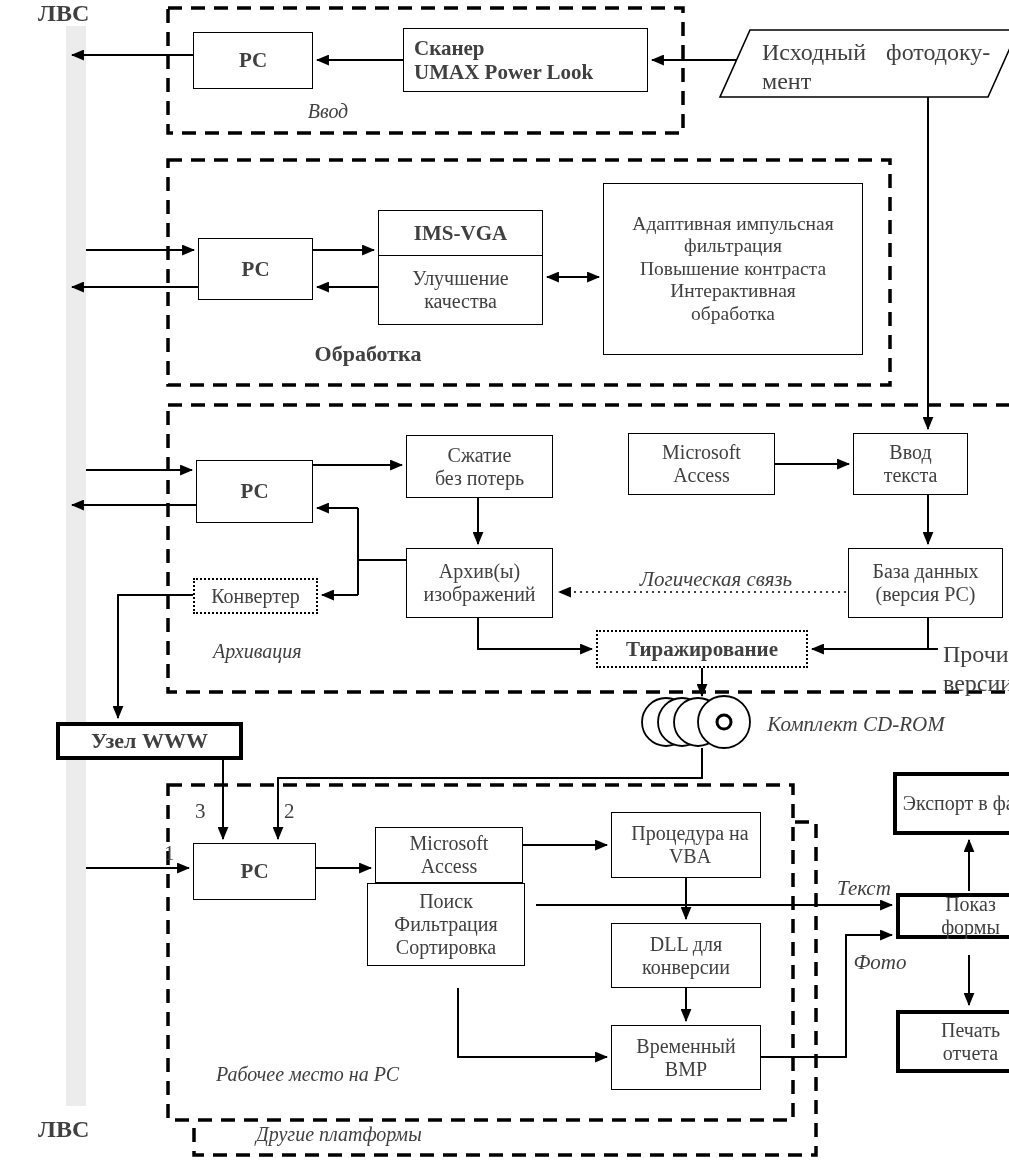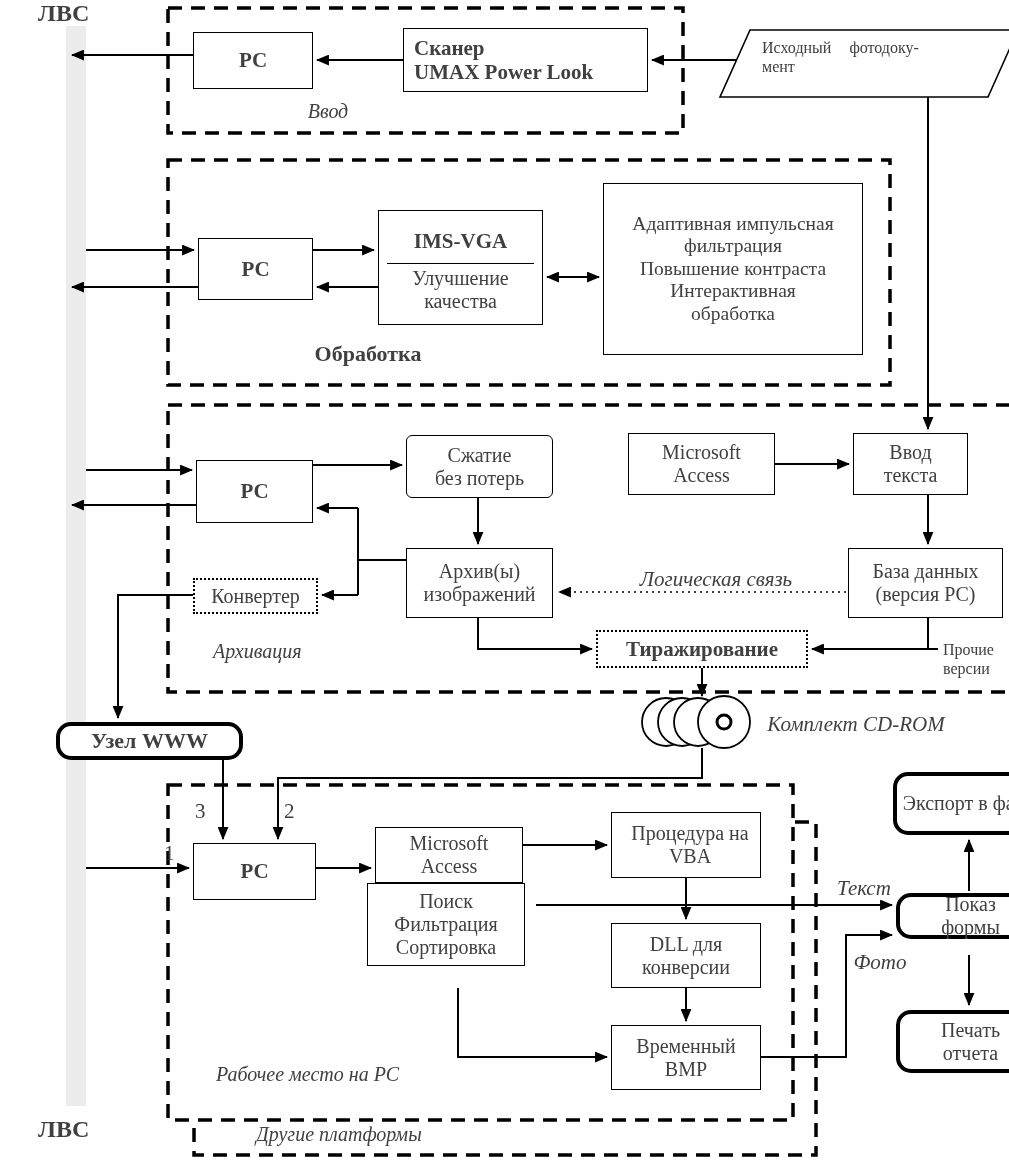--- a/index.html
+++ b/index.html
@@ -13,24 +13,24 @@
   .w  { stroke:#000; stroke-width:2; fill:none; }
   .dot{ stroke:#000; stroke-width:1.6; fill:none; stroke-dasharray:2 4; }
   .frame { fill:none; stroke:#000; stroke-width:3.5; stroke-dasharray:14 9; }
   .disc { fill:#fff; stroke:#000; stroke-width:1.8; }
   .box {
     position:absolute; background:#fff; border:1.6px solid #000;
     display:flex; align-items:center; justify-content:center;
     text-align:center; white-space:pre-line; font-size:20px; line-height:1.15;
   }
   .bold  { font-weight:bold; }
-  .thick { border-width:4px;border-radius:15px; }
+  .thick { border-width:4px; }
   .dotted{ border:2px dotted #000; }
   .caption { position:absolute; font-style:italic; font-size:20px; white-space:pre-line; }
-  .lbl { position:absolute; font-size:16px; line-height:1.2; white-space:pre-line; }
+  .lbl { position:absolute; font-size:24px; line-height:1.2; white-space:pre-line; }
   .ital21 { font-style:italic; font-size:21px;text-align:center; }
   .lvs { position:absolute; font-weight:bold; font-size:24px; }
   .imsrow  { width:100%; height:45px; border-bottom:1.6px solid #000;
              display:flex; align-items:center; justify-content:center;
              font-weight:bold; font-size:21px; }
   .imsrow2 { width:100%; flex:1; display:flex; align-items:center;
              justify-content:center; white-space:pre-line; text-align:center; }
 </style>
 </head>
 <body>
@@ -110,34 +110,34 @@
   <div class="lvs" style="left:0px;top:1116px;">ЛВС</div>
 
   <div class="box bold" style="left:155px;top:32px;width:120px;height:57px;font-size:21px;">РС</div>
   <div class="box bold" style="left:365px;top:28px;width:245px;height:64px;font-size:21px;justify-content:flex-start;text-align:left;padding-left:10px;">Сканер
 UMAX Power Look</div>
   <div class="caption" style="left:230px;top:100px;width:120px;text-align:center;">Ввод</div>
   <div class="lbl" style="left:724px;top:38px;width:240px;text-align:left;word-spacing:14px;">Исходный фотодоку-
 мент</div>
 
   <div class="box bold" style="left:160px;top:238px;width:115px;height:62px;font-size:21px;">РС</div>
-  <div class="box" style="left:340px;top:210px;width:165px;height:115px;flex-direction:column;padding:8px;">
+  <div class="box" style="left:340px;top:210px;width:165px;height:115px;flex-direction:column;padding:0;">
     <div class="imsrow">IMS-VGA</div>
     <div class="imsrow2">Улучшение
 качества</div>
   </div>
   <div class="box" style="left:565px;top:183px;width:260px;height:172px;font-size:19.5px;">Адаптивная импульсная
 фильтрация
 Повышение контраста
 Интерактивная
 обработка</div>
   <div class="caption" style="left:245px;top:341px;width:170px;font-style:normal;font-weight:bold;font-size:22px;text-align:center;">Обработка</div>
 
   <div class="box bold" style="left:158px;top:460px;width:117px;height:63px;font-size:21px;">РС</div>
-  <div class="box" style="left:368px;top:435px;width:147px;height:63px;border-radius:6px;">Сжатие
+  <div class="box" style="left:368px;top:435px;width:147px;height:63px;">Сжатие
 без потерь</div>
   <div class="box" style="left:590px;top:433px;width:147px;height:62px;">Microsoft
 Access</div>
   <div class="box" style="left:815px;top:433px;width:115px;height:62px;">Ввод
 текста</div>
   <div class="box" style="left:368px;top:548px;width:147px;height:70px;">Архив(ы)
 изображений</div>
   <div class="box" style="left:810px;top:548px;width:155px;height:70px;">База данных
 (версия РС)</div>
   <div class="lbl ital21" style="left:573px;top:567px;width:210px;">Логическая связь</div>

